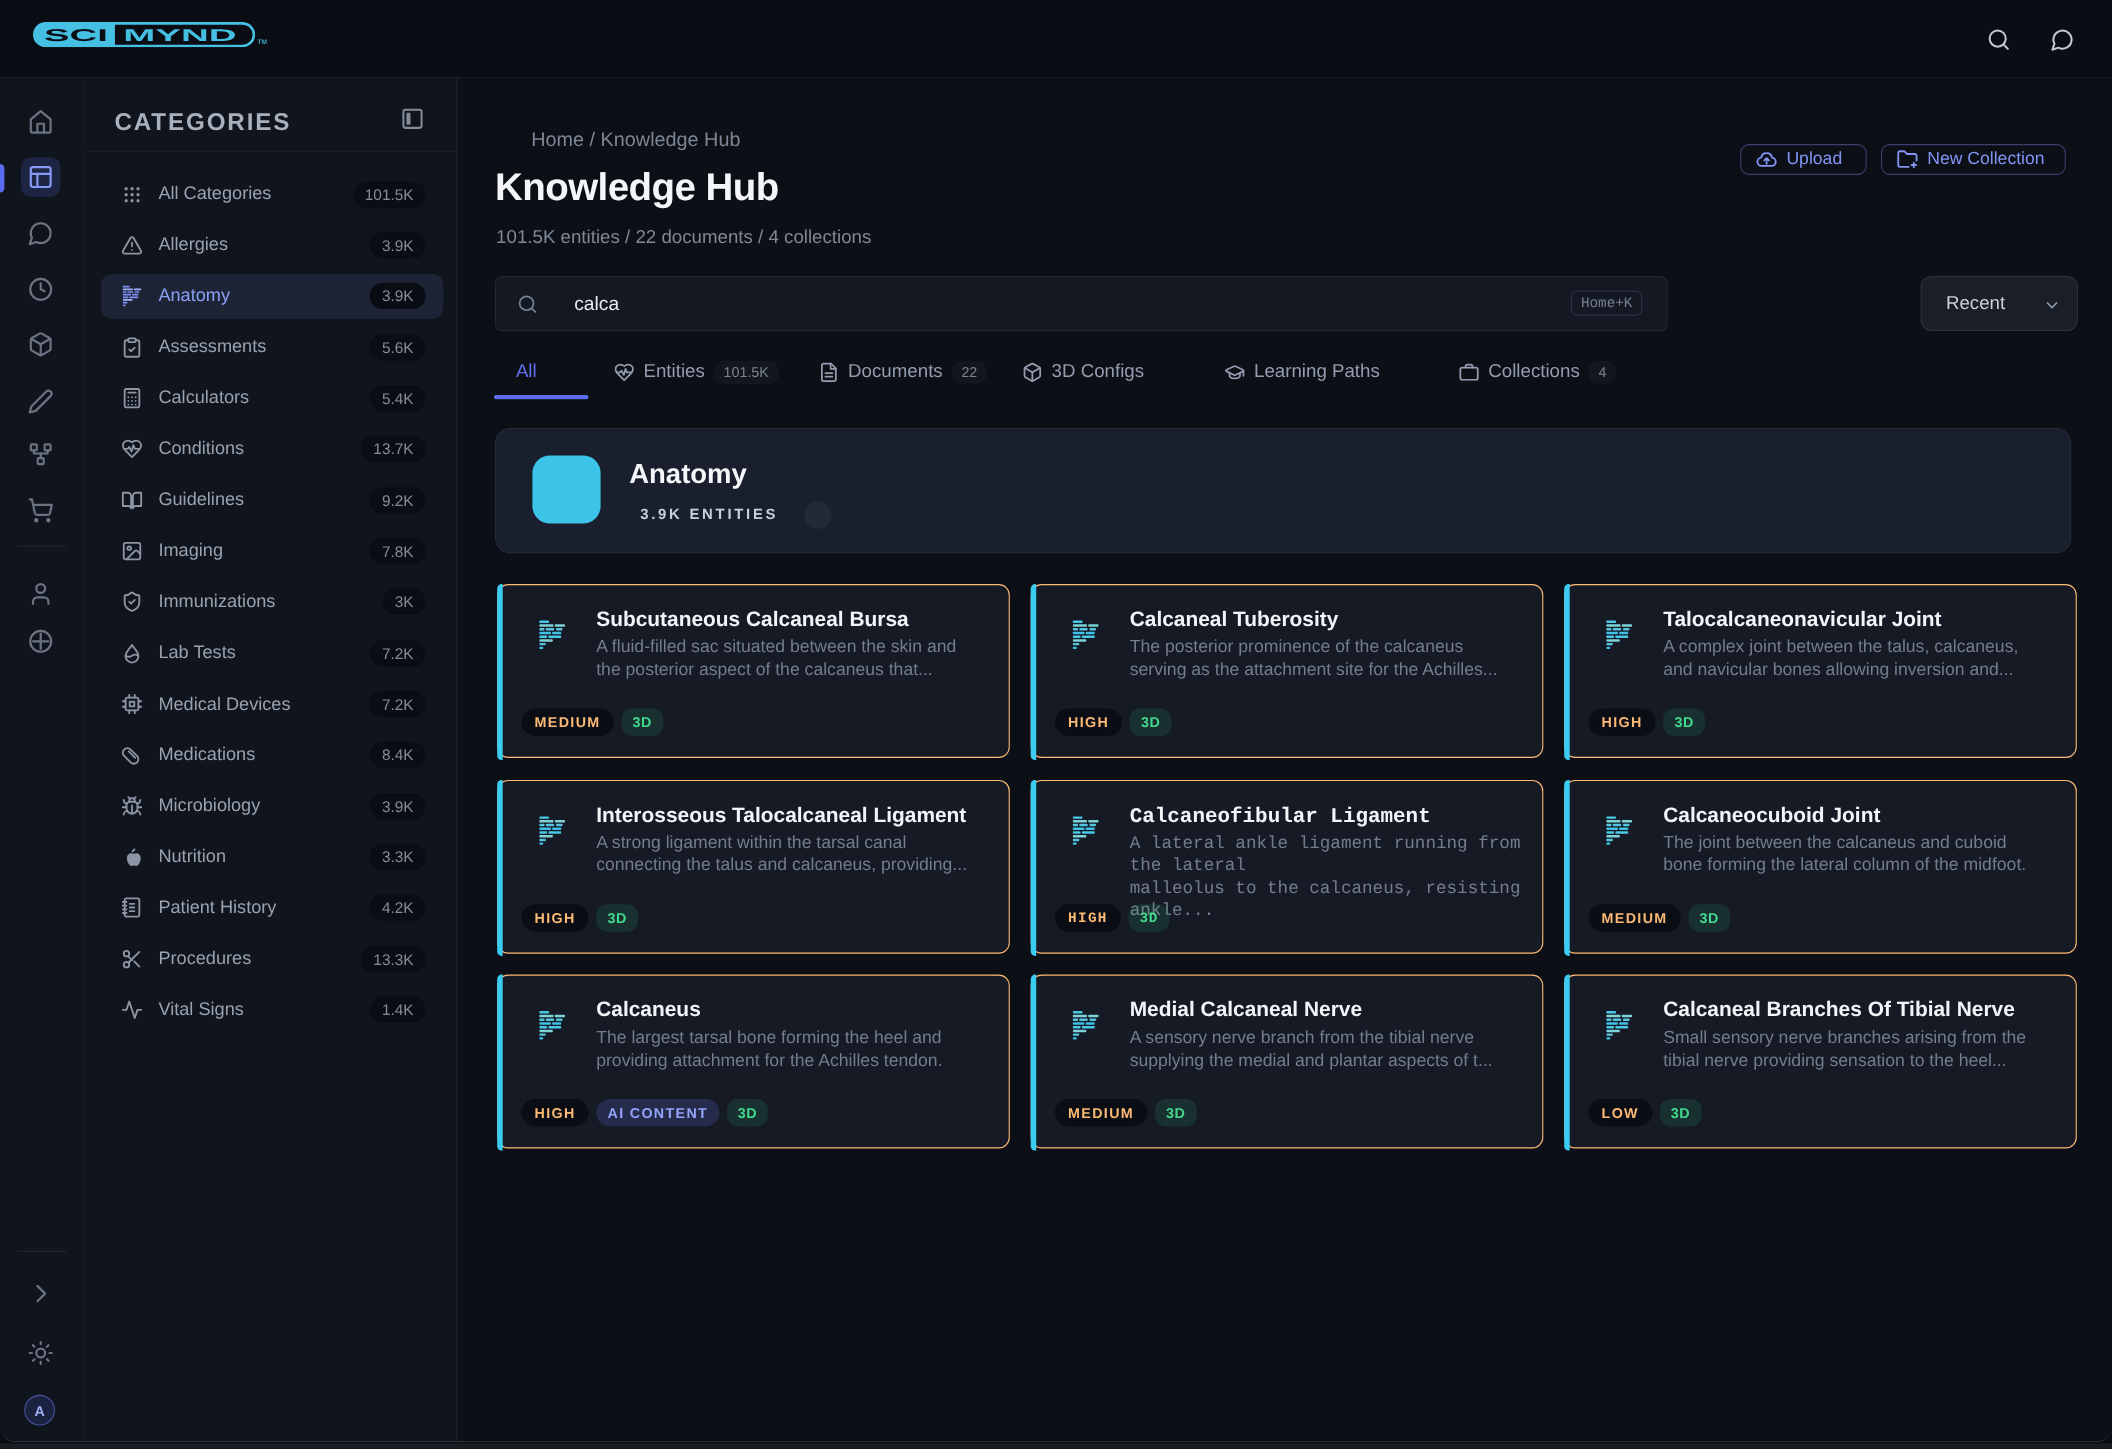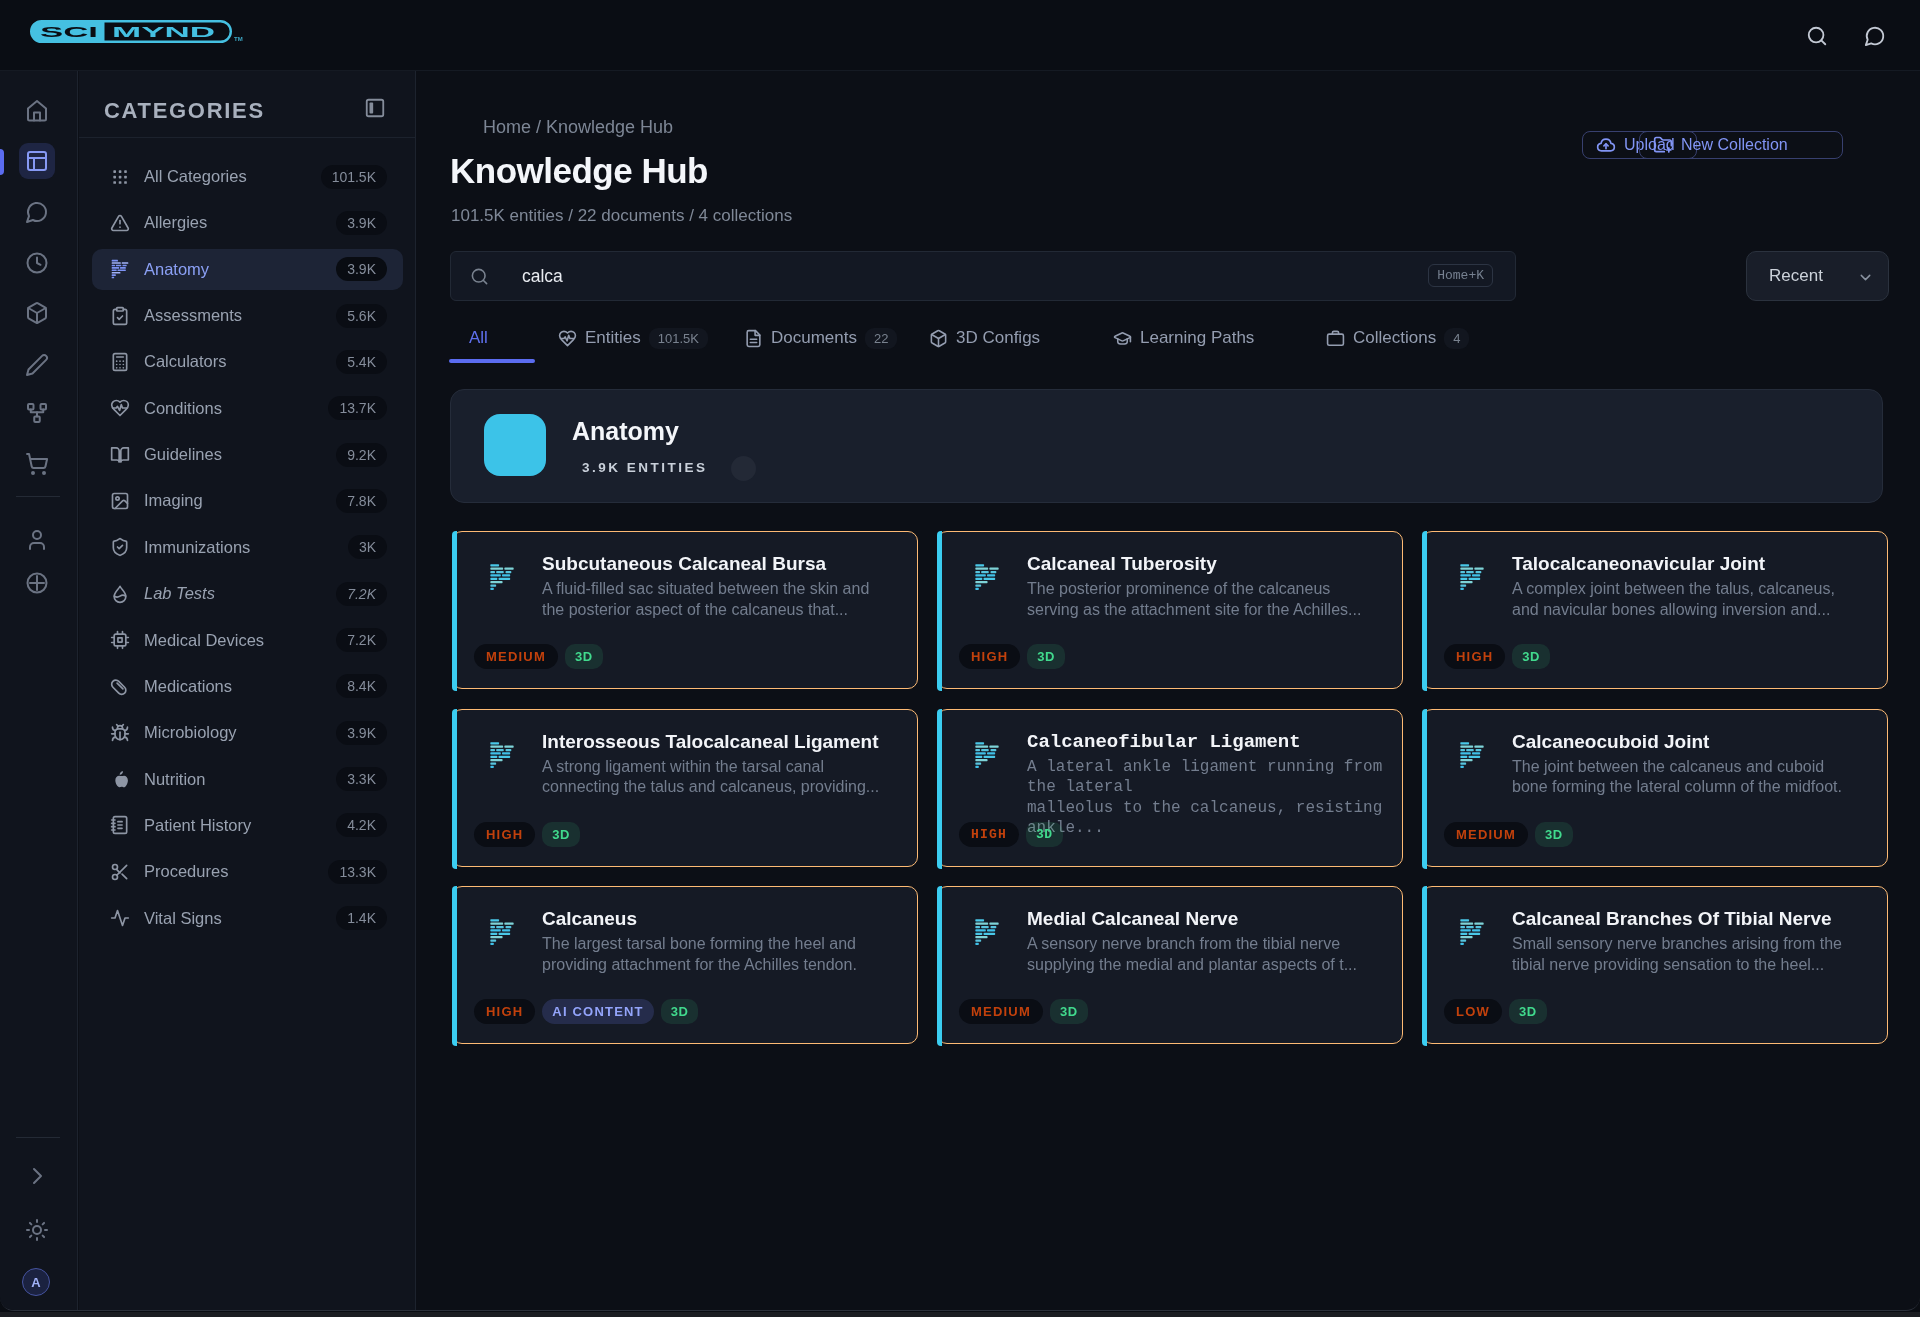--- a/index.html
+++ b/index.html
@@ -67,21 +67,21 @@
   #banner .bdot { position:absolute; left:280px; top:66px; width:25px; height:25px; border-radius:50%; background:#232936; }
 
   
   .card { position:absolute; width:466px; height:158px; background:#151a25; border:1px solid #fdba74; border-radius:10px; }
   .card .bar { position:absolute; left:-1px; top:-1px; width:5px; height:160px; background:#3bcdf1; border-radius:4px 0 0 4px; }
   .card .icw { position:absolute; left:36px; top:31px; width:26px; height:28px; }
   .card .ct { position:absolute; left:89px; top:21px; font-size:19px; font-weight:700; color:#f2f4f8; }
   .card .cd { position:absolute; left:89px; top:47px; width:360px; font-size:16px; line-height:20.5px; color:#737d8e; }
   .badges { position:absolute; left:21px; top:112px; display:flex; gap:7px; }
   .pill { height:25px; display:flex; align-items:center; border-radius:999px; font-size:13px; font-weight:700; letter-spacing:1.2px; padding:0 12px; }
-  .pill.lvl { background:#0a0d14; color:#c2410c; }
+  .pill.lvl { background:#0a0d14; color:#fdba74; }
   .pill.p3d { background:rgba(52,199,123,0.13); color:#41d98d; letter-spacing:0.5px; border-radius:10px; padding:0 10px;}
   .pill.pai { background:rgba(110,126,248,0.18); color:#93a4fa; border-radius:999px; padding:0 10px; }
 </style>
 </head>
 <body>
 
 <div id="topbar">
   <svg id="logo" width="202" height="23" viewBox="0 0 202 23">
       <path d="M11.5 1.2 H74.5 V21.8 H11.5 A10.3 10.3 0 0 1 1.2 11.5 A10.3 10.3 0 0 1 11.5 1.2 Z" fill="#45c0e2"></path>
       <rect x="1.2" y="1.2" width="199.6" height="20.6" rx="10.3" fill="none" stroke="#45c0e2" stroke-width="2.4"></rect>
@@ -318,21 +318,21 @@
         <div class="cat" style="top:455.8px;">
           <span class="cic">
             <svg width="20" height="20" viewBox="0 0 24 24" fill="none" stroke="currentColor" stroke-width="2" stroke-linecap="round" stroke-linejoin="round">
               <path d="M20 13c0 5-3.5 7.5-7.66 8.95a1 1 0 0 1-.67-.01C7.5 20.5 4 18 4 13V6a1 1 0 0 1 1-1c2 0 4.5-1.2 6.24-2.72a1 1 0 0 1 1.52 0C14.51 3.81 17 5 19 5a1 1 0 0 1 1 1z"></path>
               <path d="m9 12 2 2 4-4"></path>
             </svg>
           </span>
           <span class="clabel">Immunizations</span>
           <span class="ccount">3K</span>
         </div>
-        <div class="cat" style="top:502.15000000000003px;font-style:italic;">
+        <div class="cat" style="top:502.15000000000003px;">
           <span class="cic">
             <svg width="20" height="20" viewBox="0 0 24 24" fill="none" stroke="currentColor" stroke-width="2" stroke-linecap="round" stroke-linejoin="round">
               <path d="M12 2.7c2 4 7 7.3 7 12.3a7 7 0 0 1-14 0c0-5 5-8.3 7-12.3Z"></path>
               <path d="M5.3 14.5c2 1.5 4.5 1.5 6.7 0s4.7-1.5 6.7 0"></path>
             </svg>
           </span>
           <span class="clabel">Lab Tests</span>
           <span class="ccount">7.2K</span>
         </div>
         <div class="cat" style="top:548.5px;">
@@ -437,21 +437,21 @@
     <div id="h1">Knowledge Hub</div>
     <div id="sub">101.5K entities / 22 documents / 4 collections</div>
     <div class="hbtn" style="left:1165px; width:115px;">
       <svg width="20" height="20" viewBox="0 0 24 24" fill="none" stroke="currentColor" stroke-width="2" stroke-linecap="round" stroke-linejoin="round">
           <path d="M17.5 19a4.5 4.5 0 0 0 .42-8.98 6 6 0 0 0-11.84 0A4.5 4.5 0 0 0 6.5 19Z"></path>
           <path d="M12 16.5V11"></path>
           <path d="m9.5 13 2.5-2.5 2.5 2.5"></path>
         </svg>
       <span>Upload</span>
     </div>
-    <div class="hbtn" style="left:1222px; width:204px;">
+    <div class="hbtn" style="left:1293px; width:168px;">
       <svg width="20" height="20" viewBox="0 0 24 24" fill="none" stroke="currentColor" stroke-width="2" stroke-linecap="round" stroke-linejoin="round">
           <path d="M13.5 20H4a2 2 0 0 1-2-2V5a2 2 0 0 1 2-2h3.93a2 2 0 0 1 1.67.9l.97 1.2a2 2 0 0 0 1.69.9H20a2 2 0 0 1 2 2v5"></path>
           <path d="M19 15.5v5"></path>
           <path d="M16.5 18h5"></path>
         </svg>
       <span>New Collection</span>
     </div>
 
     <div id="searchwrap">
       <svg class="mag" width="19" height="19" viewBox="0 0 24 24" fill="none" stroke="currentColor" stroke-width="2" stroke-linecap="round">

